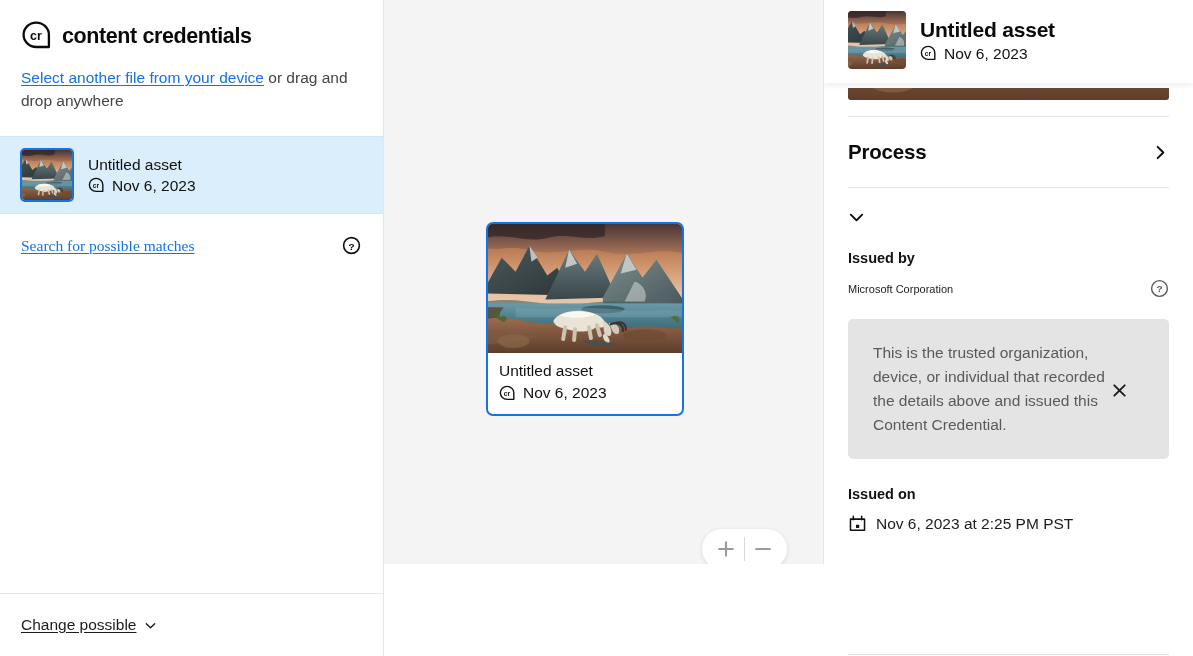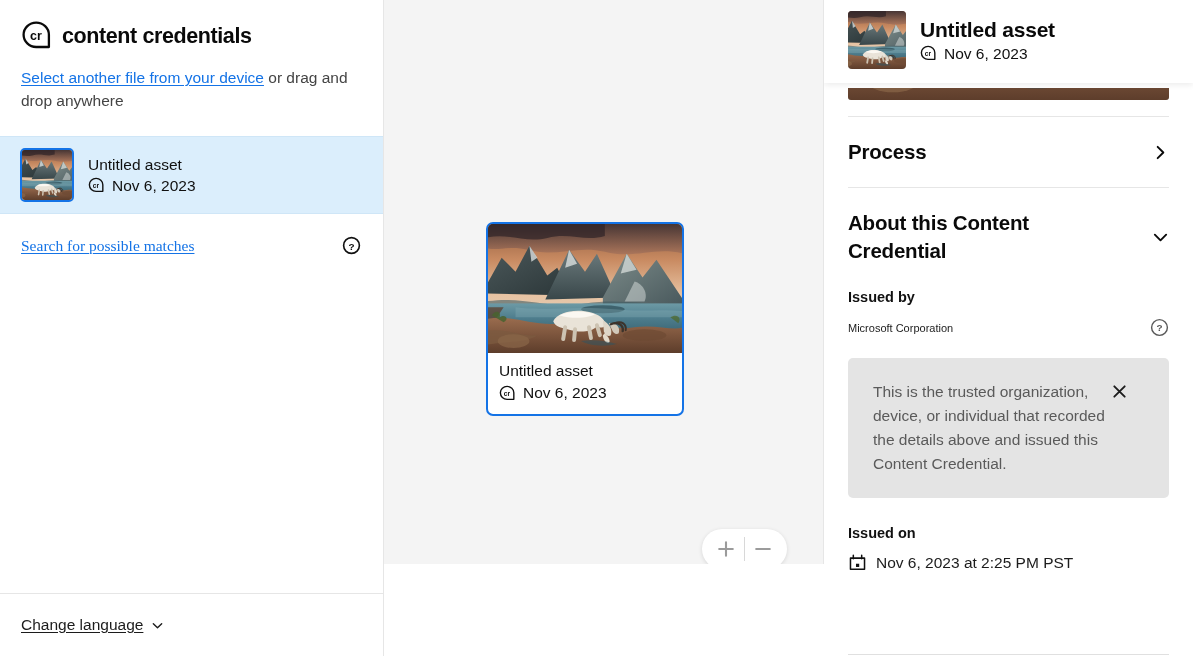--- a/index.html
+++ b/index.html
@@ -174,21 +174,21 @@
     display: flex; align-items: center; justify-content: space-between;
     padding: 13px 24px 0 24px; gap: 12px;
   }
   .field-value { font-size: 11px; color: #1c1c1c; }
   .field-help { width: 19px; height: 19px; display: block; cursor: pointer; }
 
   .tip-box {
     margin: 21px 24px 0 24px;
     background: #e4e4e4; border-radius: 5px;
     padding: 22px 16px 22px 25px;
-    display: flex; align-items: flex-start; gap: 0;
+    display: flex; align-items: center; gap: 0;
   }
   .tip-text {
     font-size: 15.5px; line-height: 24px; color: #5a5a5a;
     flex: 1 1 auto; max-width: 238px;
   }
   .tip-close { width: 17px; height: 17px; display: block; cursor: pointer; margin-top: 3px; }
 
   .issued-on-block { padding-top: 24px; }
   .date-row {
     display: flex; align-items: center; gap: 9px;
@@ -312,21 +312,21 @@
       <a class="search-link" href="#">Search for possible matches</a>
       <svg class="help-icon" viewBox="0 0 20 20">
         <circle cx="10" cy="10" r="8.3" fill="none" stroke="#111" stroke-width="1.7"></circle>
         <text x="10" y="14.3" font-family="Liberation Sans, sans-serif" font-size="10.5" font-weight="700" fill="#111" text-anchor="middle">?</text>
       </svg>
     </div>
 
     <div class="sidebar-spacer"></div>
 
     <div class="sidebar-footer">
-      <a class="lang-link" href="#">Change language</a>
+      <a class="lang-link" href="#">Change possible</a>
       <svg class="chev-sm" viewBox="0 0 14 14">
         <path d="M2.5 5 L7 9.5 L11.5 5" fill="none" stroke="#1c1c1c" stroke-width="1.5" stroke-linecap="round" stroke-linejoin="round"></path>
       </svg>
     </div>
   </aside>
 
   <main id="canvas">
 
     <div class="card">
       <svg class="card-img" viewBox="0 0 200 130" preserveAspectRatio="xMidYMid slice">
@@ -401,21 +401,20 @@
         <div class="rp-accordion">
           <span class="rp-acc-title">Process</span>
           <svg class="chev" viewBox="0 0 18 18">
             <path d="M6 3 L12 9 L6 15" fill="none" stroke="#0a0a0a" stroke-width="2" stroke-linecap="round" stroke-linejoin="round"></path>
           </svg>
         </div>
 
         <div class="rp-divider"></div>
 
         <div class="rp-accordion">
-          <span class="rp-acc-title wrap">About this Content Credential</span>
           <svg class="chev" viewBox="0 0 18 18">
             <path d="M3 6 L9 12 L15 6" fill="none" stroke="#0a0a0a" stroke-width="2" stroke-linecap="round" stroke-linejoin="round"></path>
           </svg>
         </div>
 
         <div class="field-label">Issued by</div>
         <div class="field-row">
           <span class="field-value">Microsoft Corporation</span>
           <svg class="field-help" viewBox="0 0 20 20">
             <circle cx="10" cy="10" r="8.3" fill="none" stroke="#5a5a5a" stroke-width="1.5"></circle>

